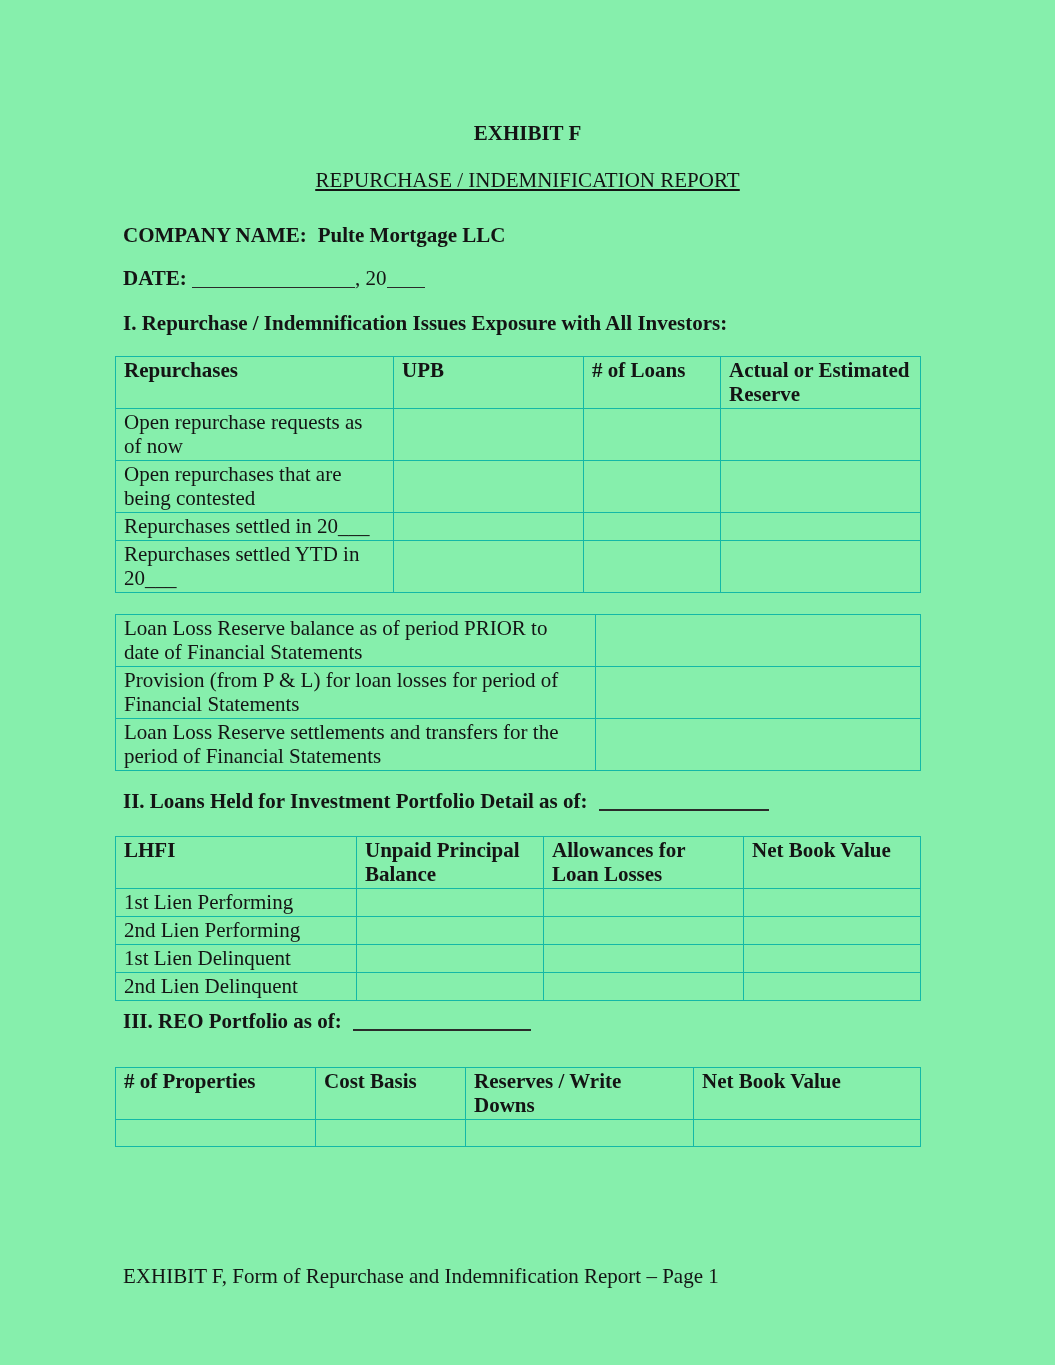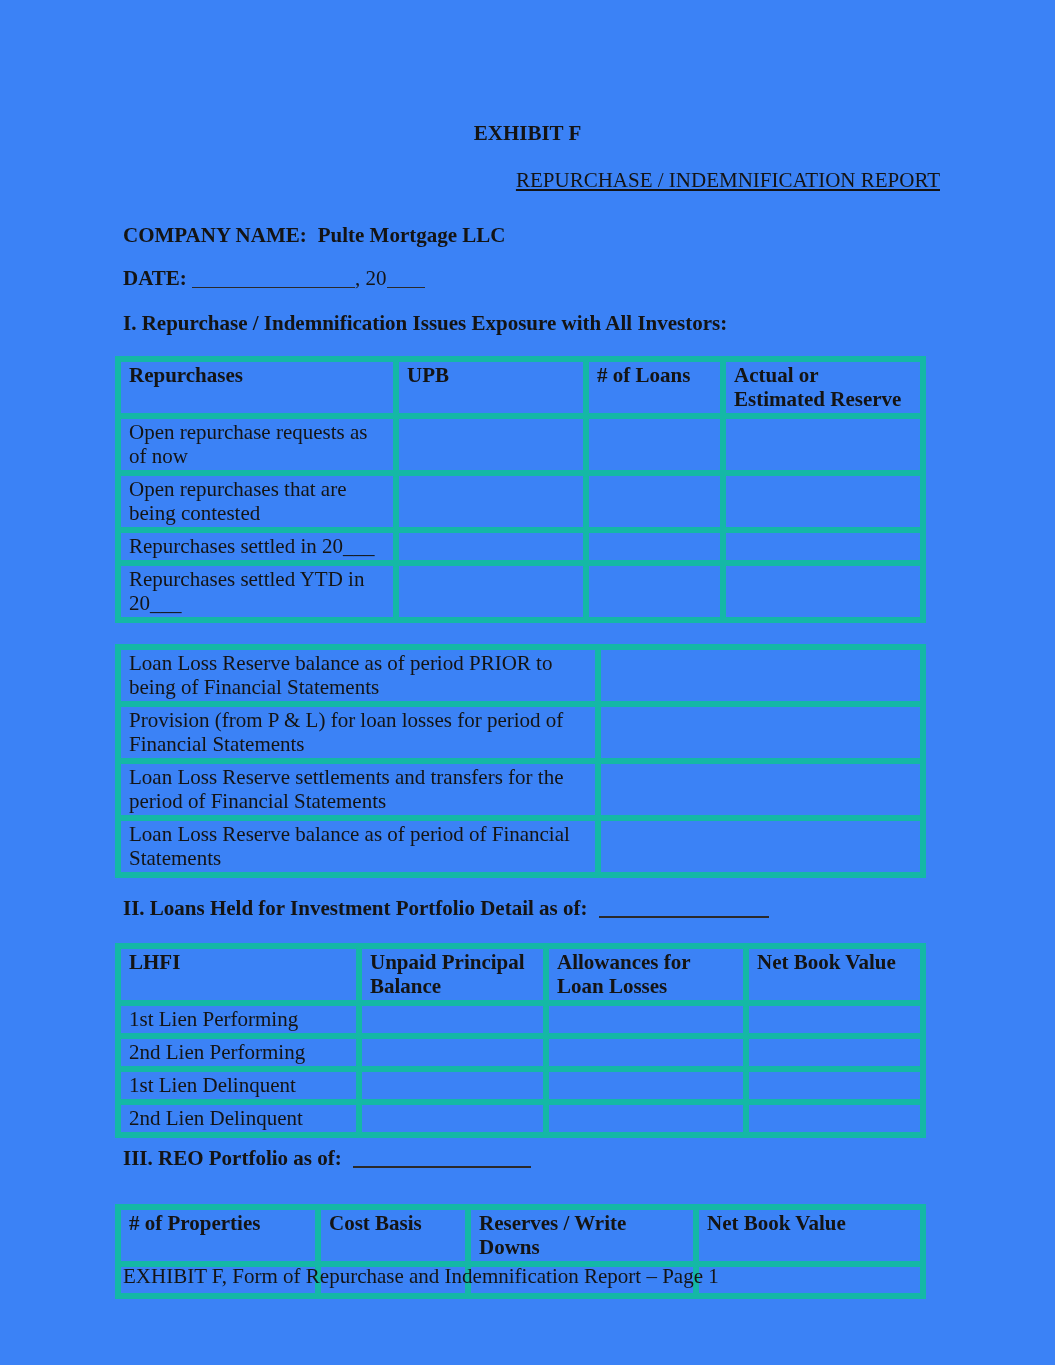--- a/index.html
+++ b/index.html
@@ -1,37 +1,37 @@
 <!DOCTYPE html>
 <html><head>
 <meta charset="utf-8">
 <style>
   html, body { margin: 0; padding: 0; background: #e8e8e8; }
   .page {
     position: relative;
     width: 1055px;
     height: 1365px;
     margin: 0 auto;
-    background: #3b82f6;
+    background: #86efac;
     box-sizing: border-box;
     padding: 121px 135px 0 115px;
     font-family: "Liberation Serif", "DejaVu Serif", serif;
     font-size: 21px;
     line-height: 24px;
     color: #141414;
     overflow: hidden;
   }
   .b { font-weight: bold; }
   .title {
     text-align: center;
     font-weight: bold;
     margin: 0 -20px 0 0;
   }
   .subtitle {
-    text-align: right;
+    text-align: center;
     margin: 23px -20px 0 0;
     text-decoration: underline;
   }
   .subtitle .inner { text-decoration: underline; }
   .company-line { margin: 31px 0 0 8px; font-weight: bold; }
   .company-line .val { margin-left: 11px; }
   .date-line { margin: 19px 0 0 8px; }
   .heading { font-weight: bold; margin: 21px 0 0 8px; }
   .heading2 { font-weight: bold; margin: 18px 0 0 8px; }
   .heading3 { font-weight: bold; margin: 8px 0 0 8px; }
@@ -46,21 +46,21 @@
   table {
     border-collapse: collapse;
     table-layout: fixed;
     width: 805px;
   }
   .t1 { margin-top: 21px; }
   .t2 { margin-top: 21px; }
   .t3 { margin-top: 23px; border-radius: 21px; }
   .t4 { margin-top: 34px; padding-left: 34px; }
   th, td {
-    border: 6px solid #14b8a6;
+    border: 1px solid #14b8a6;
     vertical-align: top;
     text-align: left;
     padding: 1px 8px 2px 8px;
     font-size: 21px;
     line-height: 24px;
     font-weight: normal;
     overflow: hidden;
   }
   th { font-weight: bold; }
   .t1 th { height: 48px; }
@@ -137,33 +137,29 @@
   </tbody>
     </table>
 
   <table class="t2">
     <colgroup>
         <col style="width:480px">
         <col style="width:325px">
       </colgroup>
     <tbody>
         <tr>
-      <td>Loan Loss Reserve balance as of period PRIOR to being of Financial Statements</td>
+      <td>Loan Loss Reserve balance as of period PRIOR to date of Financial Statements</td>
       <td></td>
     </tr>
     <tr>
       <td>Provision (from P &amp; L) for loan losses for period of Financial Statements</td>
       <td></td>
     </tr>
     <tr>
       <td>Loan Loss Reserve settlements and transfers for the period of Financial Statements</td>
-      <td></td>
-    </tr>
-    <tr>
-      <td>Loan Loss Reserve balance as of period of Financial Statements</td>
       <td></td>
     </tr>
   </tbody>
     </table>
 
   <div class="heading2">
     <span>II. Loans Held for Investment Portfolio Detail as of:</span>
     <span class="blank bold" style="width:170px; margin-left:6px"></span>
   </div>
 

